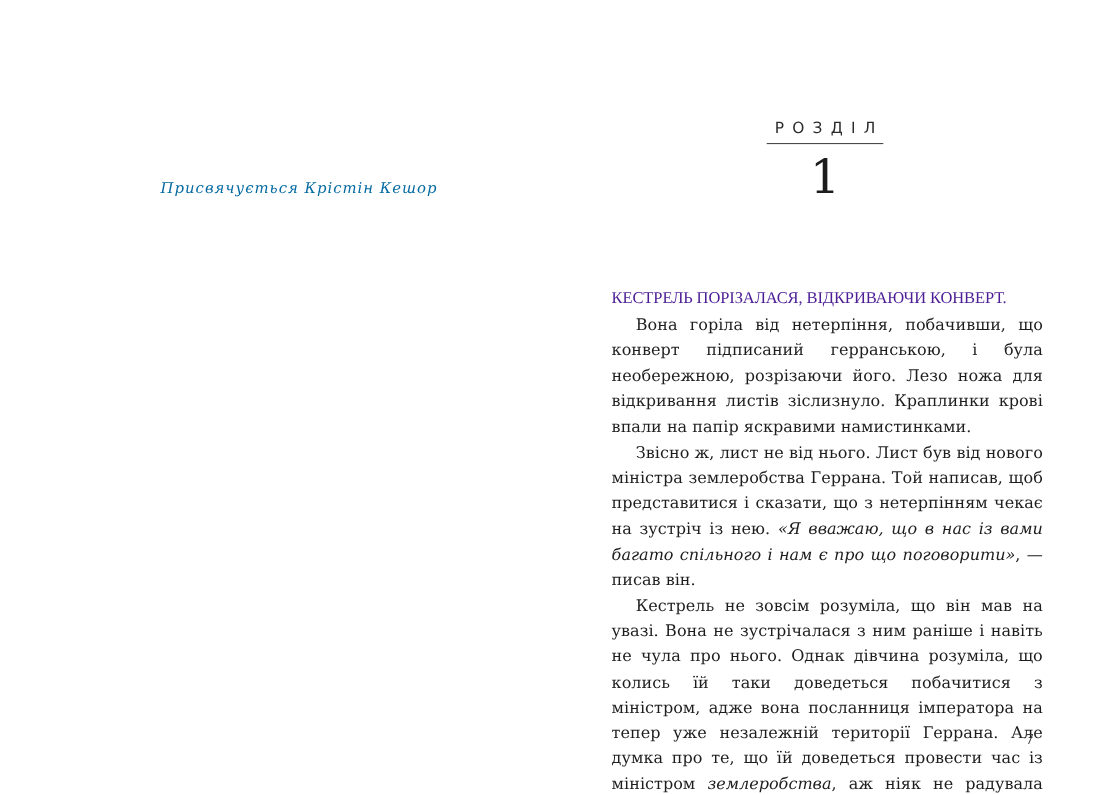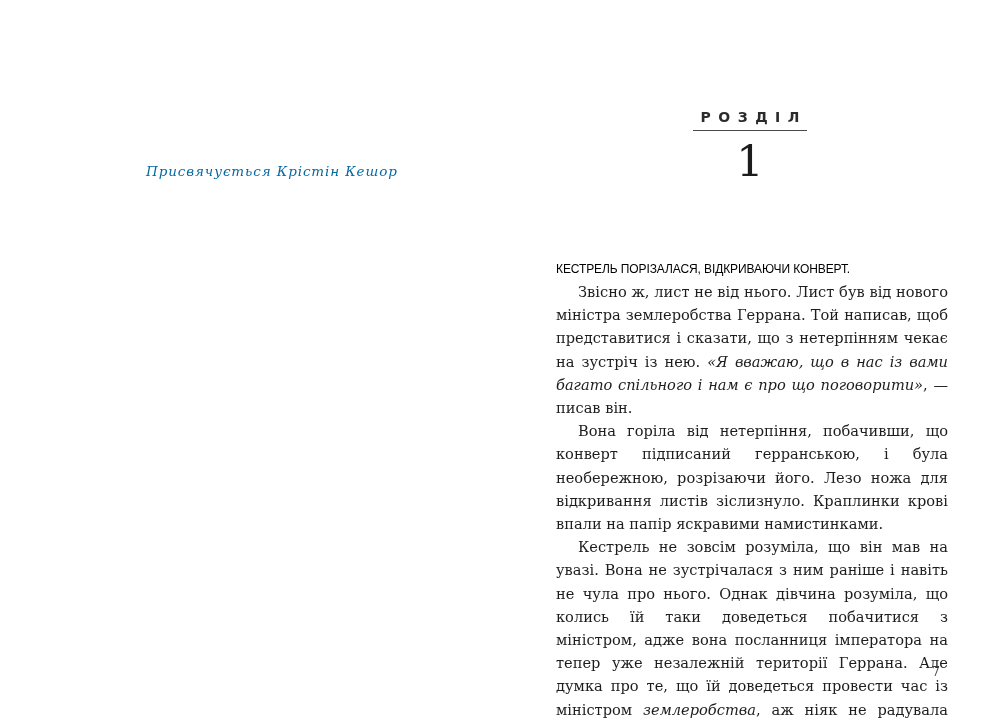--- a/index.html
+++ b/index.html
@@ -51,21 +51,21 @@
     position: absolute;
     left: 0;
     top: 108px;
     width: 500px;
     text-align: center;
   }
   .chapter-word {
     display: inline-block;
     font-family: "DejaVu Sans", "Liberation Sans", sans-serif;
     font-size: 14px;
-    font-weight: 700;
+    font-weight: 400;
     letter-spacing: 7.5px;
     text-indent: 7.5px;
     color: #2b2b2b;
     padding-bottom: 5px;
     border-bottom: 1.6px solid #4a4a4a;
     line-height: 1.1;
   }
   .chapter-number {
     margin-top: 9px;
     font-family: "DejaVu Serif", "Liberation Serif", serif;
@@ -76,25 +76,25 @@
   }
 
   .body-col {
     position: absolute;
     left: 56px;   
     top: 262px;
     width: 392px; 
   }
 
   .lead-line {
-    font-family: Liberation Sans, sans-serif;
-    font-size: 12px;
+    font-family: Liberation Serif, serif;
+    font-size: 15px;
     font-weight: 400;
     letter-spacing: -0.1px;
-    color: #000000;
+    color: #4c1d95;
     line-height: 1.25;
     white-space: nowrap;
     margin-bottom: 3px;
   }
 
   p.para {
     margin: 0;
     font-family: "DejaVu Serif", "Liberation Serif", serif;
     font-size: 14.6px;
     line-height: 23.2px;
@@ -130,23 +130,23 @@
 
     <div class="chapter-head">
       <div class="chapter-word">РОЗДІЛ</div>
       <div class="chapter-number">1</div>
     </div>
 
     <div class="body-col">
 
       <div class="lead-line">КЕСТРЕЛЬ ПОРІЗАЛАСЯ, ВІДКРИВАЮЧИ КОНВЕРТ.</div>
 
+      <p class="para">Вона горіла від нетерпіння, побачивши, що конверт підписаний герранською, і була необережною, розрізаючи його. Лезо ножа для відкривання листів зіслизнуло. Краплинки крові впали на папір яскравими намистинками.</p>
+
       <p class="para"><span>Звісно ж, лист не від нього. Лист був від нового міністра землеробства Геррана. Той написав, щоб представитися і сказати, що з нетерпінням чекає на зустріч із нею. </span><span class="ital">«Я вважаю, що в нас із вами багато спільного і нам є про що поговорити»</span><span>, — писав він.</span></p>
-
-      <p class="para">Вона горіла від нетерпіння, побачивши, що конверт підписаний герранською, і була необережною, розрізаючи його. Лезо ножа для відкривання листів зіслизнуло. Краплинки крові впали на папір яскравими намистинками.</p>
 
       <p class="para"><span>Кестрель не зовсім розуміла, що він мав на увазі. Вона не зустрічалася з ним раніше і навіть не чула про нього. Однак дівчина розуміла, що колись їй таки доведеться побачитися з міністром, адже вона посланниця імператора на тепер уже незалежній території Геррана. Але думка про те, що їй доведеться провести час із міністром </span><span class="ital">землеробства</span><span>, аж ніяк не радувала Кестрель. Їй нема чого було сказати щодо сівозмін чи добрив.</span></p>
 
     </div>
 
     <div class="folio">7</div>
   </div>
 
 </div>
 

